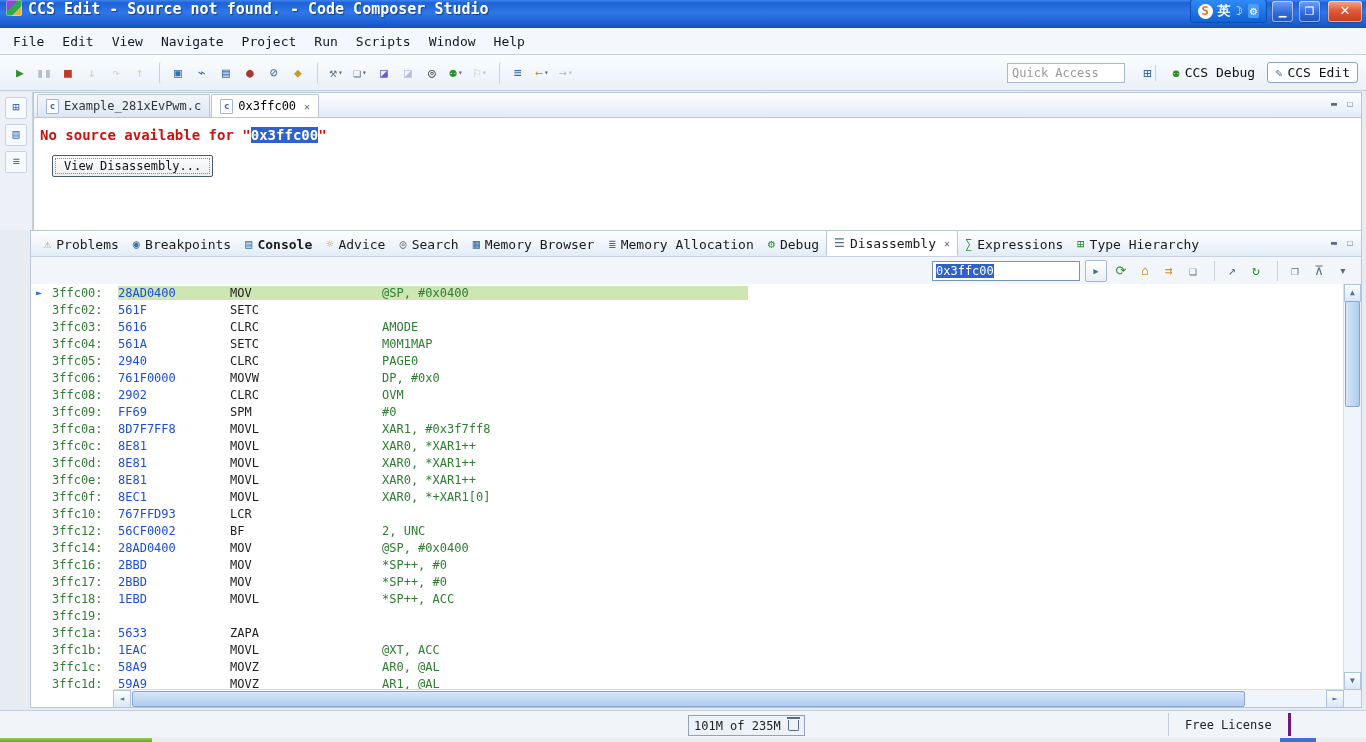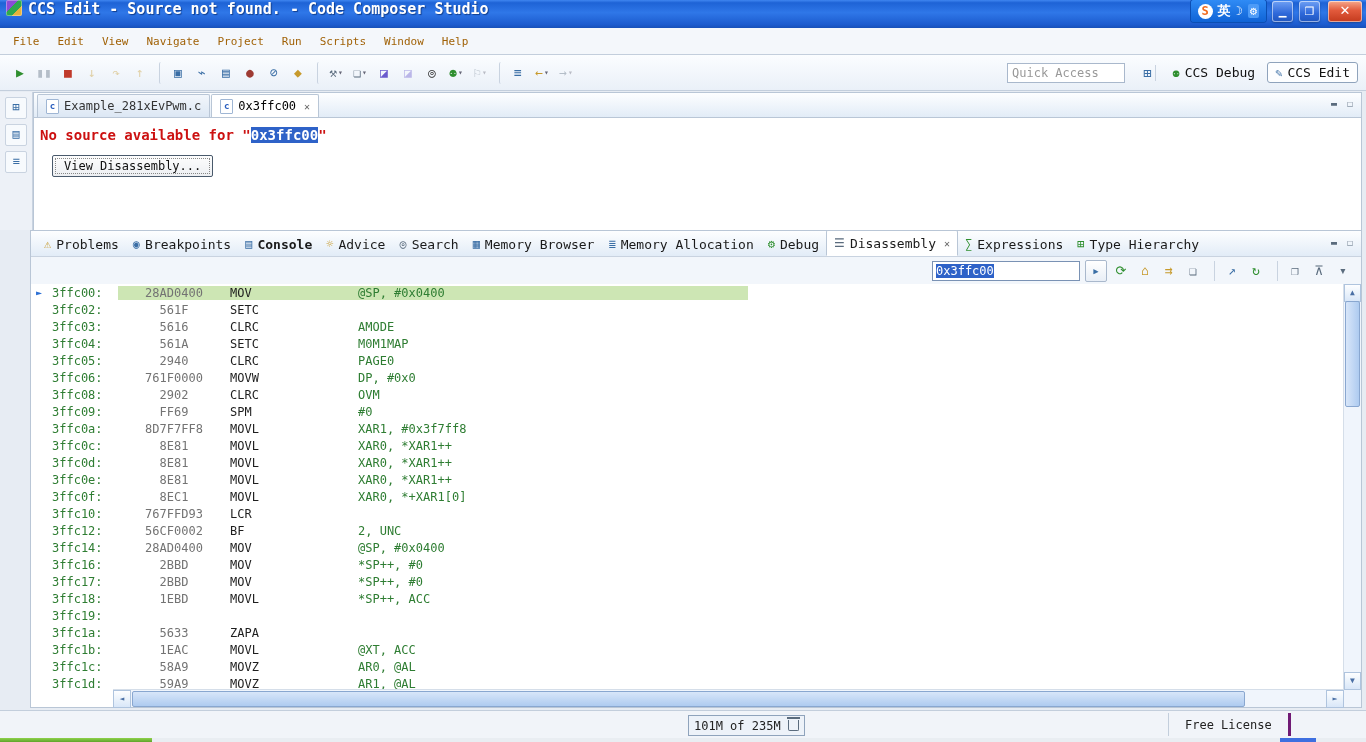--- a/index.html
+++ b/index.html
@@ -23,21 +23,21 @@
     box-shadow:0 0 0 1px #ffffff88 inset, 0 1px 2px #00000044;}
   .winbtn.min,.winbtn.max{background:linear-gradient(#6FA0F4,#2E68D9 60%,#1F55BE);}
   .winbtn.min::before{content:"▁";font-size:10px;}
   .winbtn.max::before{content:"❐";font-size:11px;}
   .winbtn.close{width:34px;background:linear-gradient(#F6A98C,#E25A3C 45%,#C33A1D);margin-left:2px;}
   .winbtn.close::before{content:"✕";font-size:13px;}
 
   
   .menubar{position:absolute;top:28px;left:0;right:0;height:26px;background:#F4F7FB;border-bottom:1px solid #C3CEDC;
     display:flex;align-items:center;padding-left:4px;}
-  .menu{font-size:11px;color:#a16207;padding:0 9px;line-height:25px;}
+  .menu{font-size:13px;color:#0f172a;padding:0 9px;line-height:25px;}
 
   
   .toolbar{position:absolute;top:55px;left:0;right:0;height:35px;background:linear-gradient(#FBFDFF,#EAF0F8);
     border-bottom:1px solid #C3CEDC;display:flex;align-items:center;padding:0 8px 0 8px;}
   .tbtn{height:22px;min-width:22px;display:inline-flex;align-items:center;justify-content:center;margin:0 1px;border-radius:2px;}
   .tbtn .g{font-size:13px;}
   .dd::after{content:"▾";font-size:8px;color:#667;margin-left:1px;}
   .sepL{border-left:1px solid #C9D3E0;margin-left:7px !important;padding-left:7px;}
   .dim{opacity:.4;}
   .c-green .g{color:#2F8F2F;}  .c-red .g{color:#C03A2B;}  .c-gold .g{color:#C79A2C;}
@@ -98,23 +98,23 @@
   .dbtn.btn{border:1px solid #A9B8CC;background:linear-gradient(#fff,#E8EEF6);border-radius:2px;}
 
   .pcontent{position:absolute;top:53px;left:0;right:17px;bottom:17px;overflow:hidden;background:#fff;}
   .dz-row{height:17px;display:flex;align-items:center;font-size:12px;white-space:pre;}
   .dz-arrow{width:14px;margin-left:5px;color:#2B6FD4;font-size:10px;visibility:hidden;}
   .dz-arrow::before{content:"►";}
   .dz-row.current .dz-arrow{visibility:visible;}
   .dz-addr{width:66px;margin-left:2px;color:#2E7D32;}
   .dz-hl{display:flex;width:630px;}
   .dz-row.current .dz-hl{background:#CDE6B4;}
-  .dz-op{width:112px;color:#737373;text-align:center;}
+  .dz-op{width:112px;color:#1d4ed8;}
   .dz-mn{width:128px;color:#1e1e1e;}
-  .dz-args{flex:1;color:#2E7D32;}
+  .dz-args{flex:1;color:#2E7D32;margin-left:24px;}
 
   .vscroll{position:absolute;top:53px;right:0;width:17px;bottom:17px;background:#F0F5FC;border-left:1px solid #D5DEE9;}
   .sbtn{height:16px;background:linear-gradient(#FDFEFF,#D9E7F8);border:1px solid #AFC4DE;color:#4A6FA5;
     font-size:8px;text-align:center;line-height:15px;}
   .sbtn.down{position:absolute;bottom:0;left:0;right:0;}
   .sbtn.up::before{content:"▲";} .sbtn.down::before{content:"▼";}
   .vthumb{position:absolute;top:17px;left:1px;right:1px;height:104px;border-radius:2px;
     background:linear-gradient(90deg,#D8E6F9,#AECBF0);border:1px solid #89A7D0;}
   .corner{position:absolute;right:0;bottom:0;width:17px;height:17px;background:#F0F5FC;}
   .hscroll{position:absolute;left:82px;right:17px;bottom:0;height:17px;background:#F0F5FC;border-top:1px solid #D5DEE9;display:flex;}

